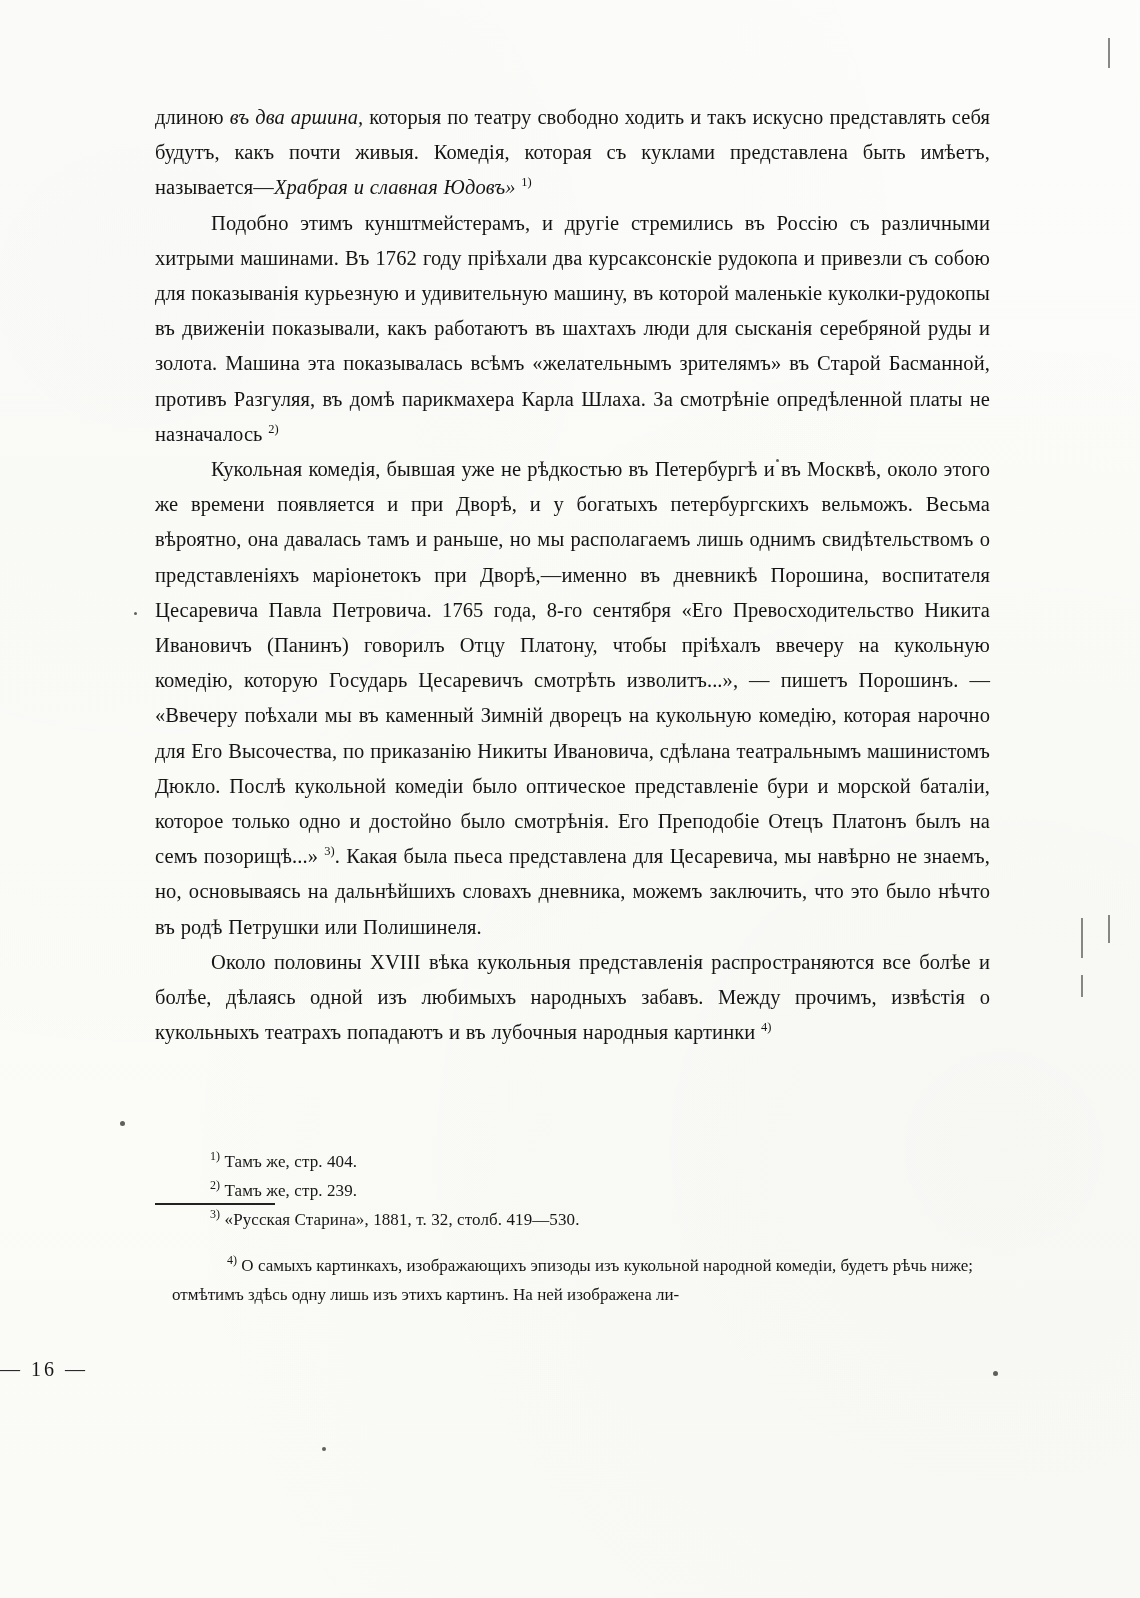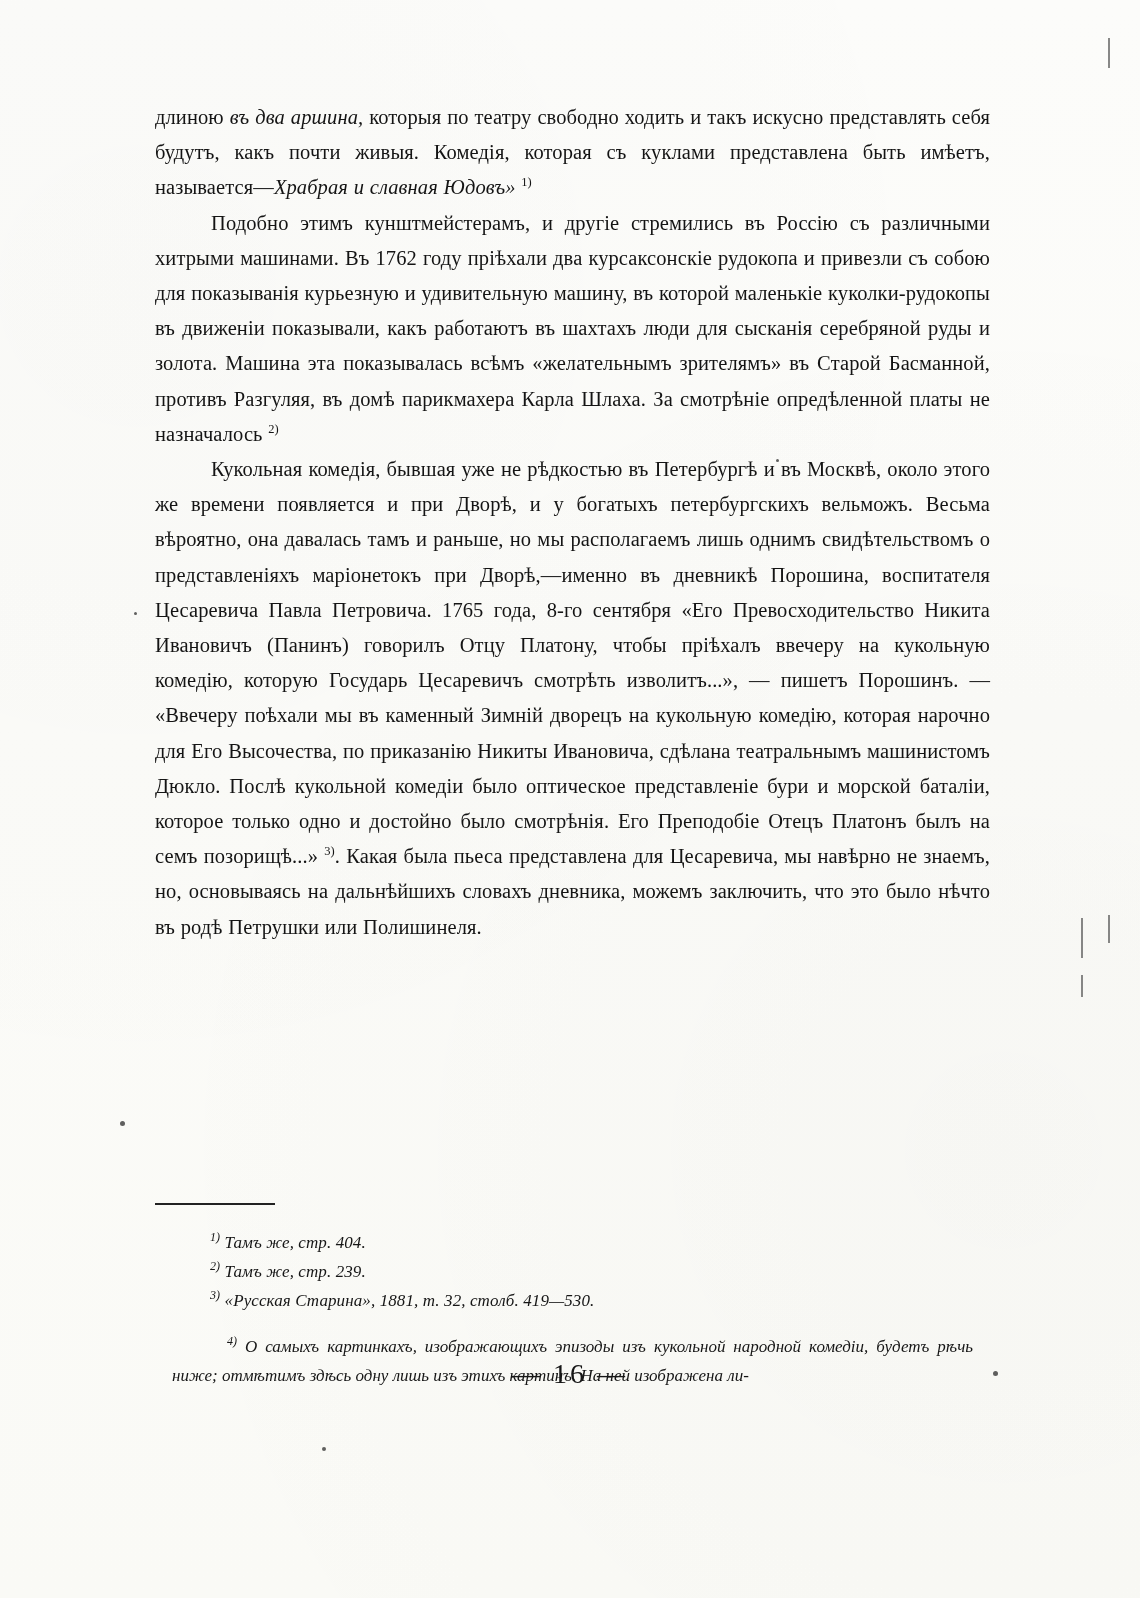--- a/index.html
+++ b/index.html
@@ -65,23 +65,22 @@
     position: absolute;
     left: 155px;
     top: 1203px;
     width: 120px;
     height: 2px;
     background: #222;
   }
   .footnotes {
     position: absolute;
     left: 155px;
-    top: 1228px;
+    top: 1147px;
     width: 835px;
-    font-style: italic;
   }
   .fn-line {
     font-size: 17px;
     line-height: 29px;
     text-align: justify;
     margin: 0;
     color: #161616;
     letter-spacing: 0.1px;
   }
   .fn-line.first-indent {
@@ -98,22 +97,21 @@
   .fn-mark {
     font-size: 12px;
     vertical-align: super;
     line-height: 0;
   }
   .pagenum {
     position: absolute;
     top: 1358px;
     left: 0;
     width: 1140px;
-    text-align: center;
-    font-size: 28px;
+    font-size: 20px;
     letter-spacing: 3px;
     color: #171717;
   }
   .speck {
     position: absolute;
     background: #2b2b2b;
     border-radius: 50%;
     opacity: 0.75;
   }
   .edge-mark {
@@ -135,20 +133,21 @@
   <div class="speck" style="left:134px; top:612px; width:3px; height:3px;"></div>
   <div class="edge-mark" style="left:1108px; top:38px; width:2px; height:30px;"></div>
   <div class="edge-mark" style="left:1108px; top:915px; width:2px; height:28px;"></div>
   <div class="edge-mark" style="left:1081px; top:918px; width:2px; height:40px;"></div>
   <div class="edge-mark" style="left:1081px; top:975px; width:2px; height:22px;"></div>
 
   <div class="content">
     <p class="body-par" id="p0"><span>длиною </span><span class="ital">въ два аршина,</span><span> которыя по театру свободно ходить и такъ искусно представлять себя будутъ, какъ почти живыя. Комедія, которая съ куклами представлена быть имѣетъ, называется—</span><span class="ital">Храбрая и славная Юдовъ»</span><span> </span><sup class="fn">1)</sup></p>
     <p class="body-par indent" id="p1"><span>Подобно этимъ кунштмейстерамъ, и другіе стремились въ Россію съ различными хитрыми машинами. Въ 1762 году пріѣхали два курсаксонскіе рудокопа и привезли съ собою для показыванія курьезную и удивительную машину, въ которой маленькіе куколки-рудокопы въ движеніи показывали, какъ работаютъ въ шахтахъ люди для сысканія серебряной руды и золота. Машина эта показывалась всѣмъ «желательнымъ зрителямъ» въ Старой Басманной, противъ Разгуляя, въ домѣ парикмахера Карла Шлаха. За смотрѣніе опредѣленной платы не назначалось </span><sup class="fn">2)</sup></p>
     <p class="body-par indent" id="p2"><span>Кукольная комедія, бывшая уже не рѣдкостью въ Петербургѣ и въ Москвѣ, около этого же времени появляется и при Дворѣ, и у богатыхъ петербургскихъ вельможъ. Весьма вѣроятно, она давалась тамъ и раньше, но мы располагаемъ лишь однимъ свидѣтельствомъ о представленіяхъ маріонетокъ при Дворѣ,—именно въ дневникѣ Порошина, воспитателя Цесаревича Павла Петровича. 1765 года, 8-го сентября «Его Превосходительство Никита Ивановичъ (Панинъ) говорилъ Отцу Платону, чтобы пріѣхалъ ввечеру на кукольную комедію, которую Государь Цесаревичъ смотрѣть изволитъ...», — пишетъ Порошинъ. — «Ввечеру поѣхали мы въ каменный Зимній дворецъ на кукольную комедію, которая нарочно для Его Высочества, по приказанію Никиты Ивановича, сдѣлана театральнымъ машинистомъ Дюкло. Послѣ кукольной комедіи было оптическое представленіе бури и морской баталіи, которое только одно и достойно было смотрѣнія. Его Преподобіе Отецъ Платонъ былъ на семъ позорищѣ...» </span><sup class="fn">3)</sup><span>. Какая была пьеса представлена для Цесаревича, мы навѣрно не знаемъ, но, основываясь на дальнѣйшихъ словахъ дневника, можемъ заключить, что это было нѣчто въ родѣ Петрушки или Полишинеля.</span></p>
+    <p class="body-par indent" id="p3"><span>Около половины XVIII вѣка кукольныя представленія распространяются все болѣе и болѣе, дѣлаясь одной изъ любимыхъ народныхъ забавъ. Между прочимъ, извѣстія о кукольныхъ театрахъ попадаютъ и въ лубочныя народныя картинки </span><sup class="fn">4)</sup></p>
   </div>
 
   <div class="rule"></div>
 
   <div class="footnotes">
     <p class="fn-line first-indent" id="f0"><span class="fn-mark">1)</span><span> Тамъ же, стр. 404.</span></p>
     <p class="fn-line first-indent" id="f1"><span class="fn-mark">2)</span><span> Тамъ же, стр. 239.</span></p>
     <p class="fn-line first-indent" id="f2"><span class="fn-mark">3)</span><span> «Русская Старина», 1881, т. 32, столб. 419—530.</span></p>
     <p class="fn-wrap" id="f3"><span class="fn-mark">4)</span><span> О самыхъ картинкахъ, изображающихъ эпизоды изъ кукольной народной комедіи, будетъ рѣчь ниже; отмѣтимъ здѣсь одну лишь изъ этихъ картинъ. На ней изображена ли-</span></p>
   </div>

